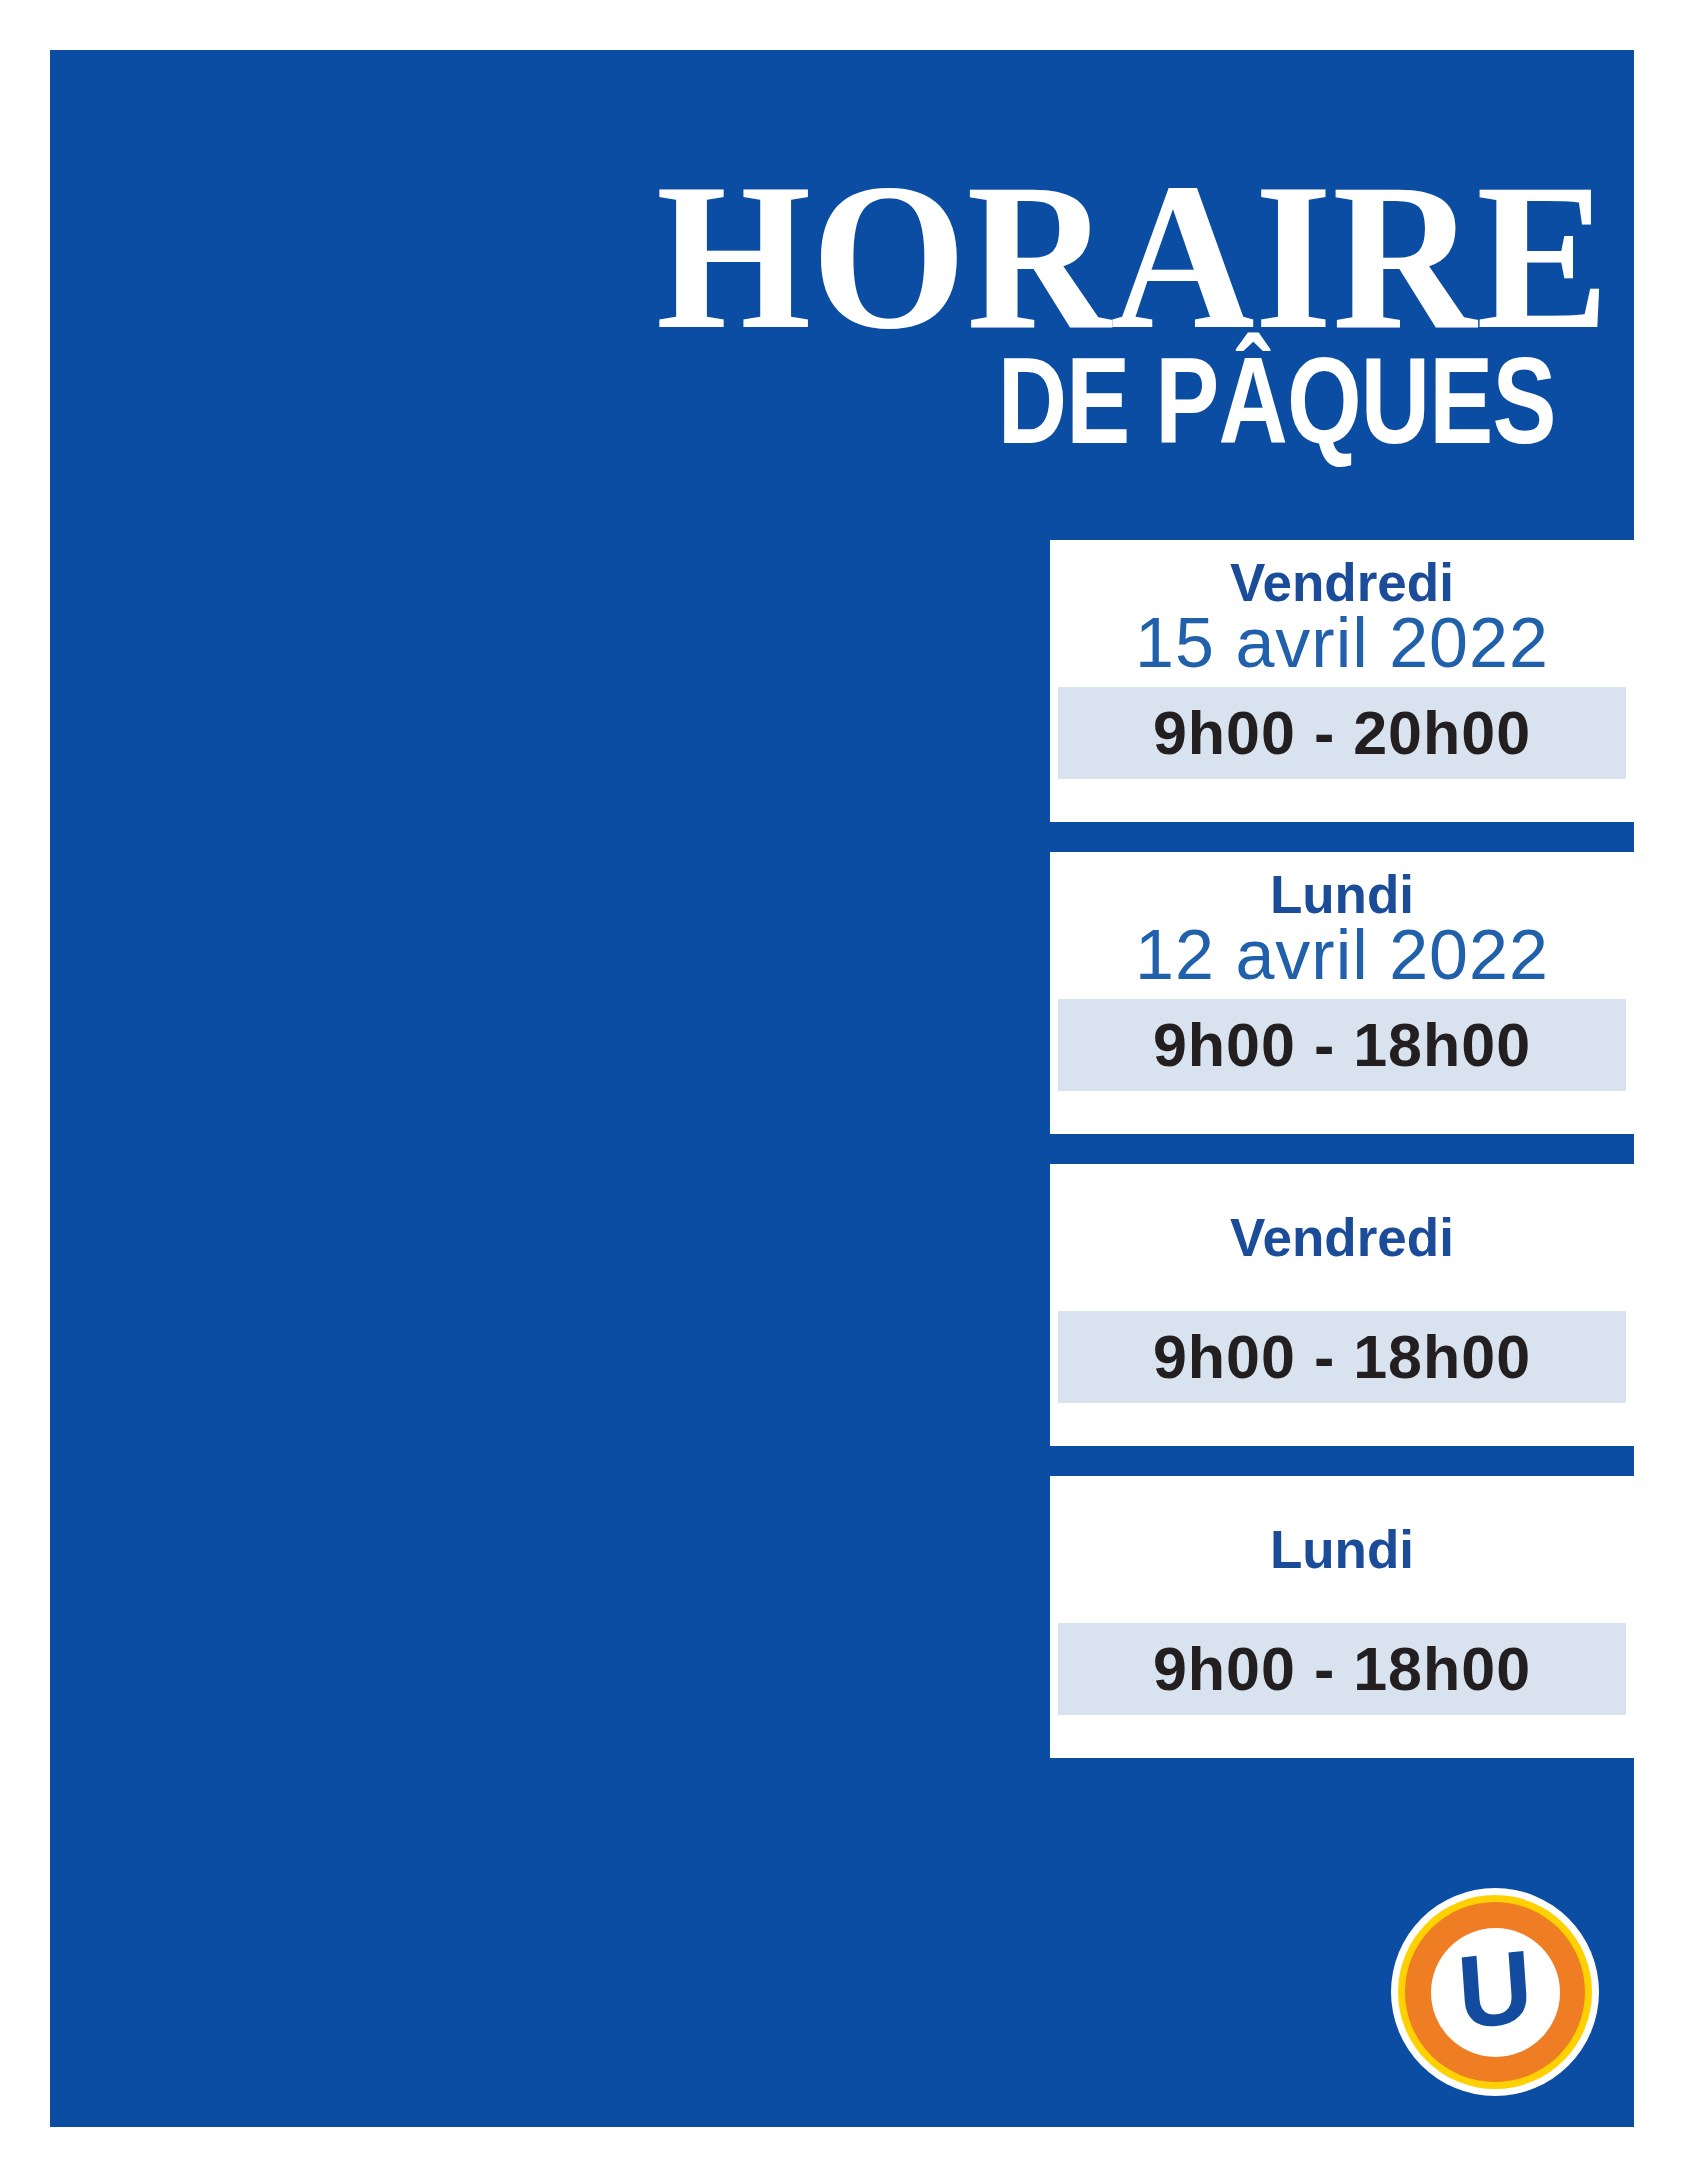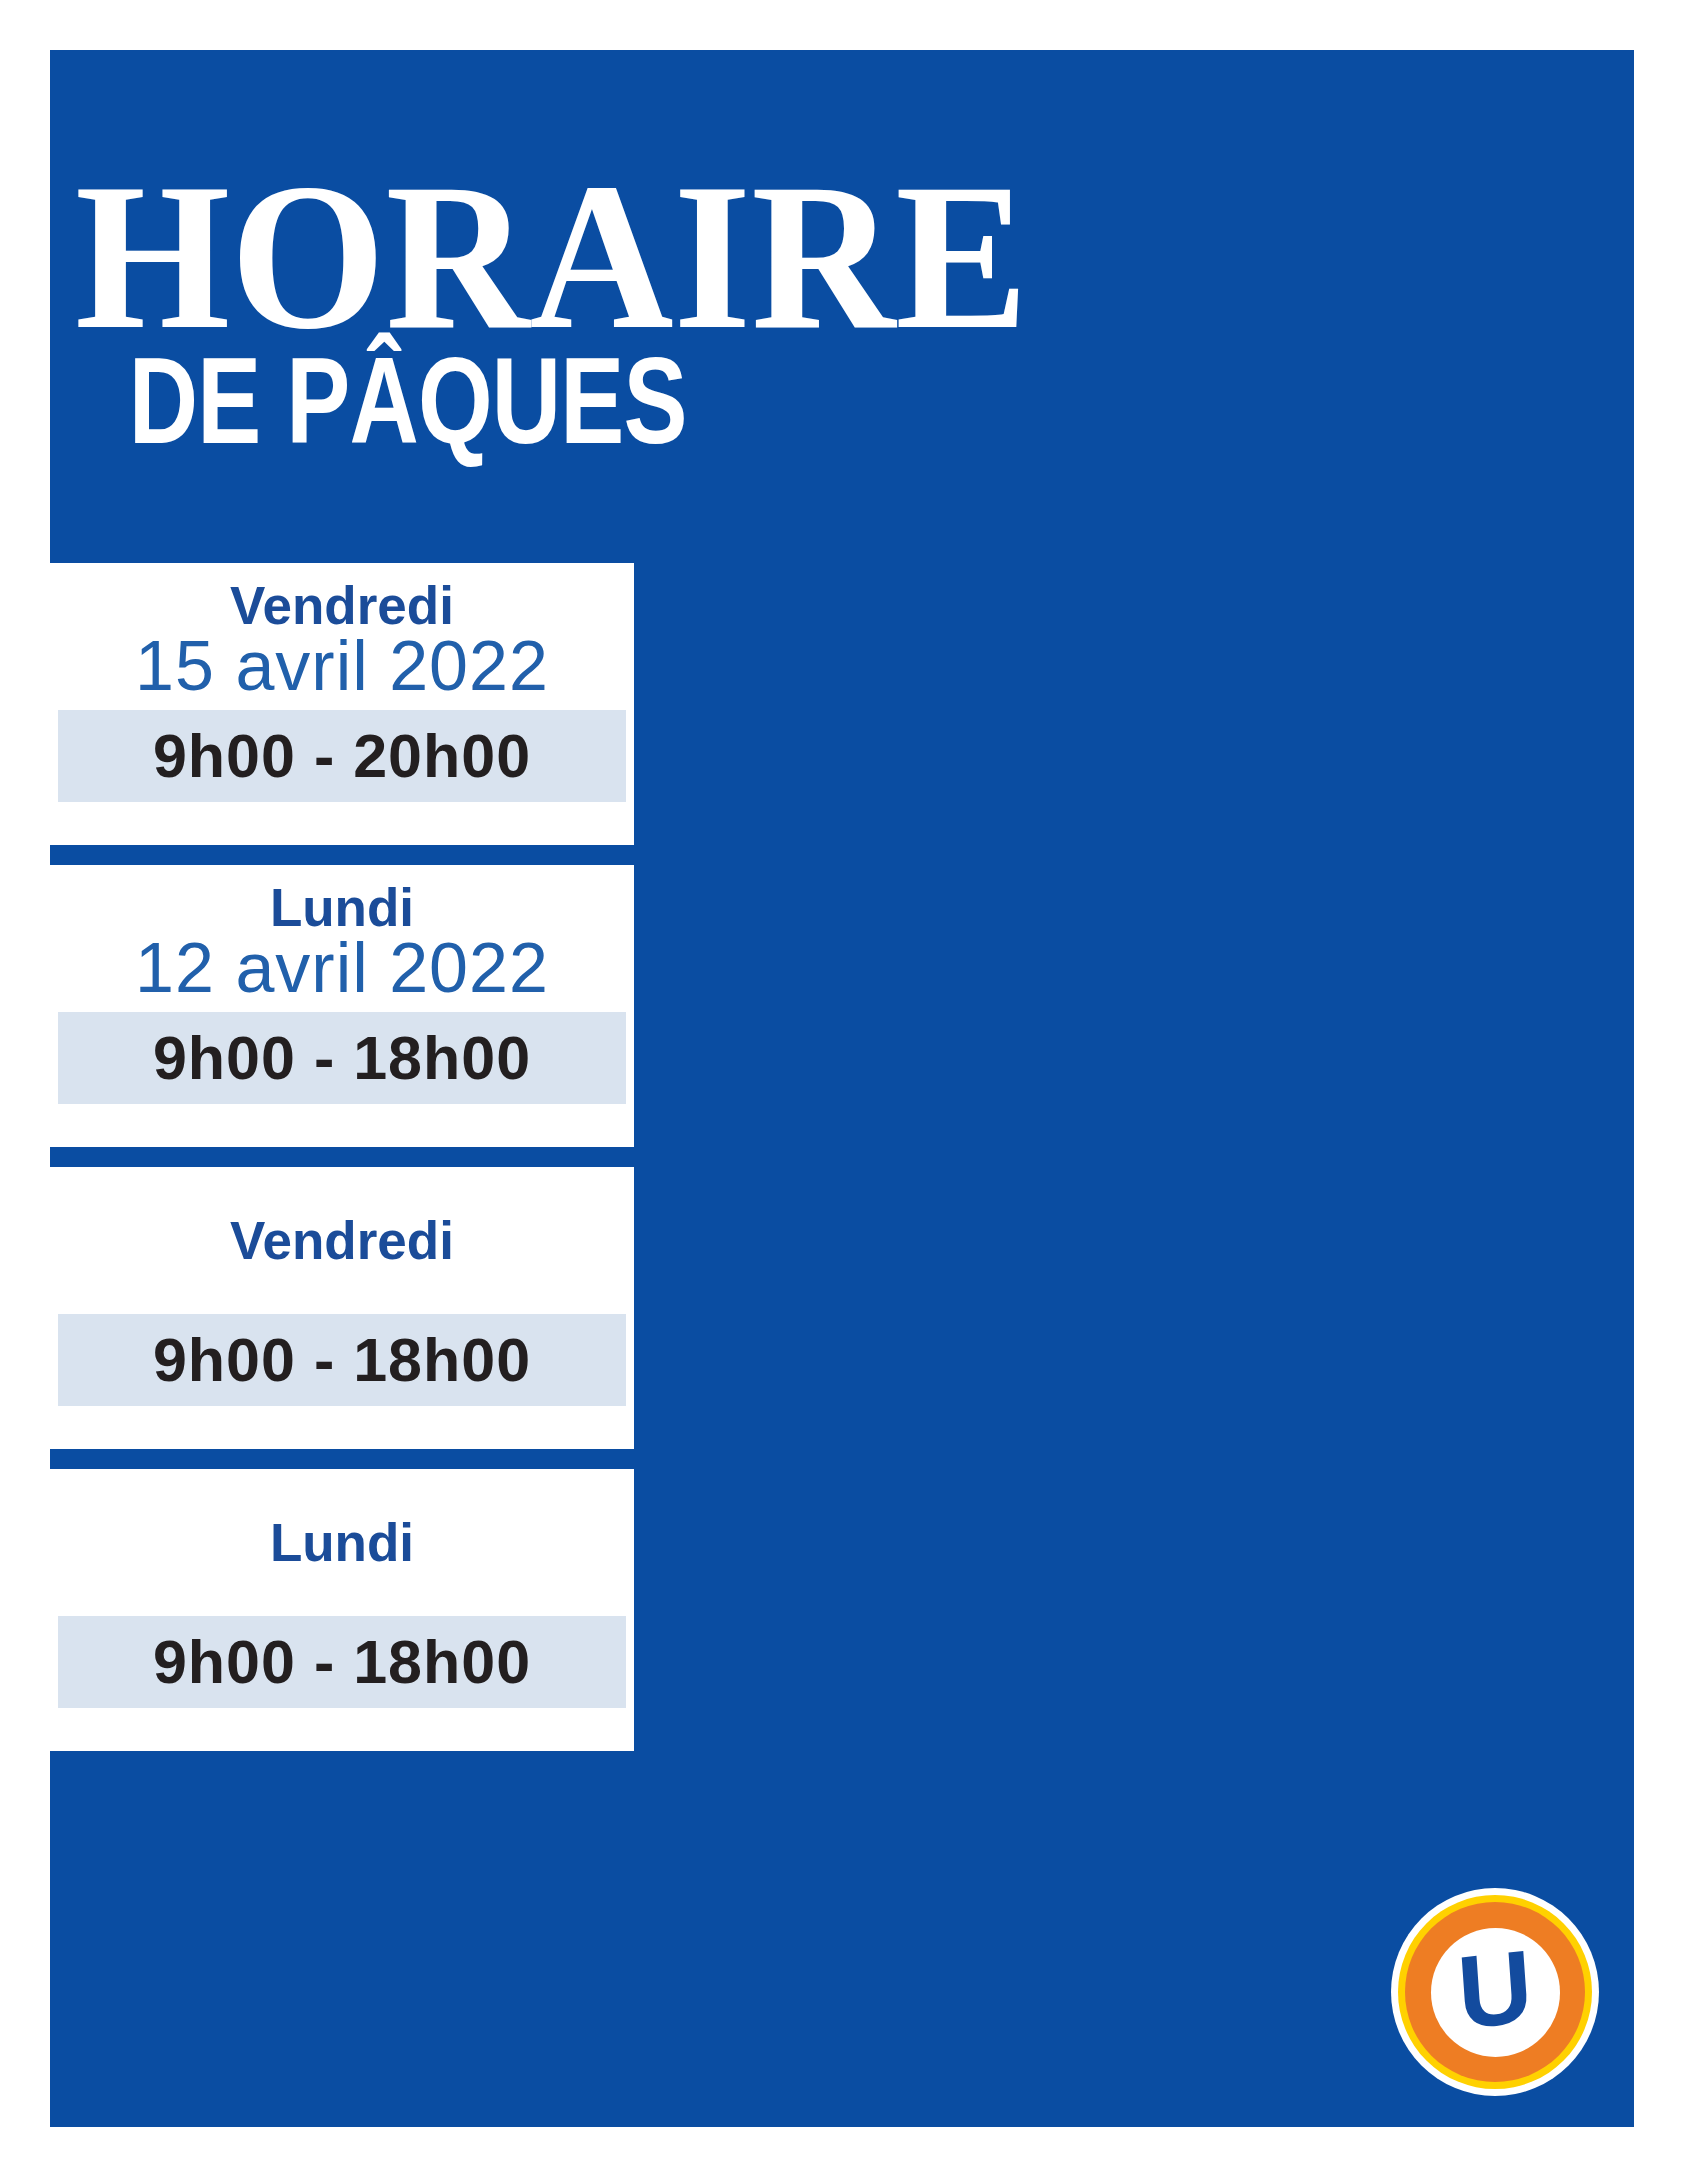--- a/index.html
+++ b/index.html
@@ -22,21 +22,21 @@
     position:relative;
     overflow:hidden;
   }
   .panel{
     position:absolute;
     left:50px; top:50px;
     width:1584px; height:2077px;
     background:var(--panel_blue);
     display:flex;
     flex-direction:column;
-    align-items:flex-start;
+    align-items:flex-end;
   }
   .title{
     margin-top:129px;
     font-family:"Liberation Serif","DejaVu Serif",serif;
     font-weight:bold;
     font-size:210px;
     line-height:154px;
     color:var(--title_white);
     transform:scaleX(0.95);
     transform-origin:center;
@@ -48,24 +48,24 @@
     font-weight:bold;
     font-size:123px;
     line-height:99px;
     color:var(--title_white);
     transform:scaleX(0.78);
     transform-origin:center;
     white-space:nowrap;
     letter-spacing:-1px;
   }
   .cards{
-    margin-top:113px;
-    display:flex;
-    flex-direction:column;
-    row-gap:20px;
+    margin-top:90px;
+    display:flex;
+    flex-direction:column;
+    row-gap:30px;
   }
   .card{
     width:584px;
     height:282px;
     background:#ffffff;
     display:flex;
     flex-direction:column;
   }
   .card-head{
     height:147px;

